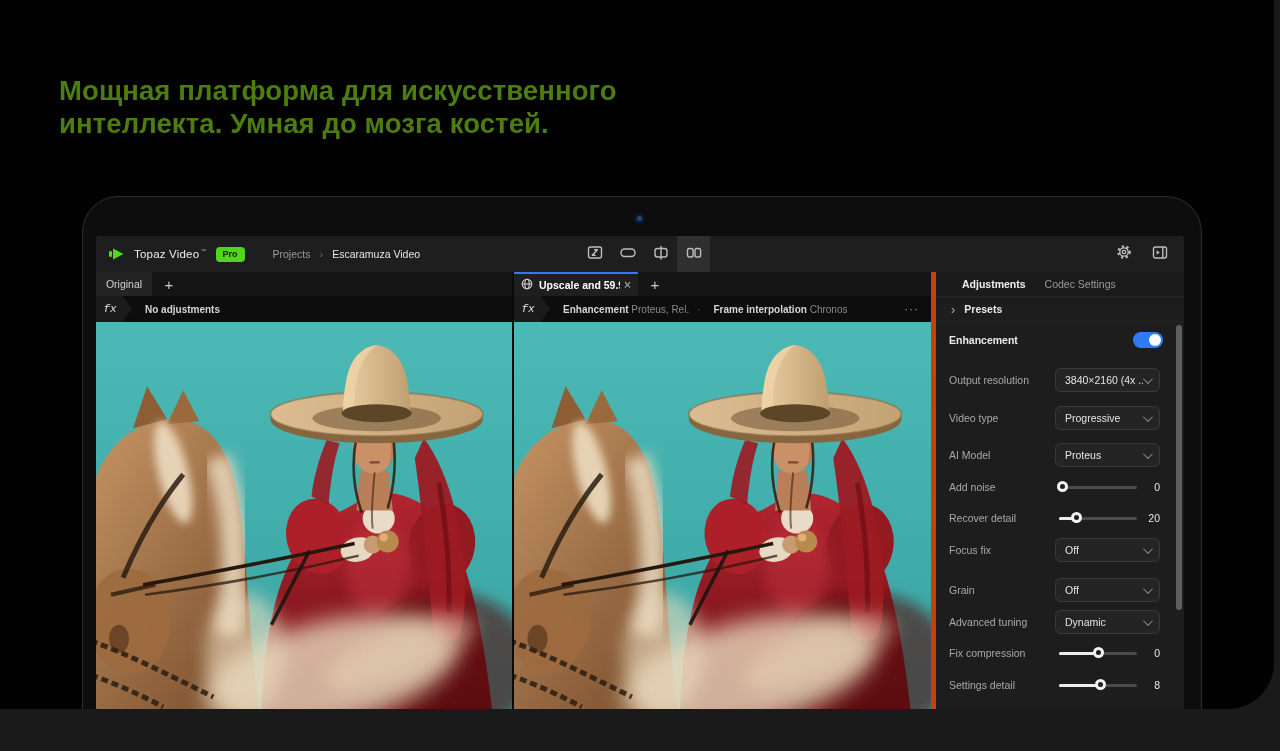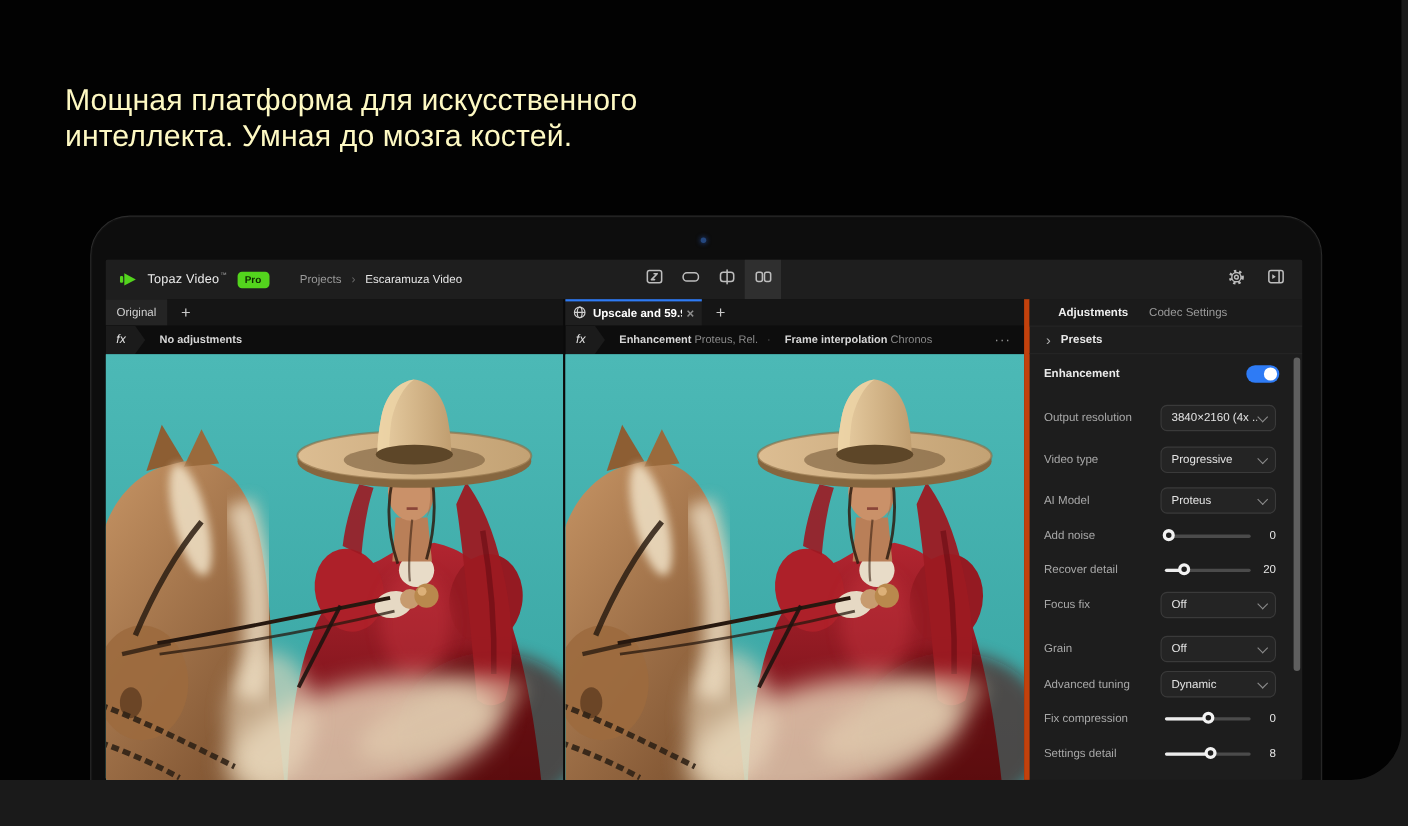--- a/index.html
+++ b/index.html
@@ -3,22 +3,22 @@
 <meta charset="utf-8">
 <style>
   * { margin:0; padding:0; box-sizing:border-box; }
   html,body { background:#1a1a1a; }
   body { font-family:"Liberation Sans", sans-serif; }
   .page { position:relative; width:1280px; height:751px; background:#1a1a1a; overflow:hidden; }
 
   
   .hero-card { position:absolute; left:0; top:0; width:1274px; height:709px; background:#020202;
                border-bottom-right-radius:46px; overflow:hidden; }
-  .headline { position:absolute; left:59px; top:74px; width:640px; color:#fef9c3;
-              font-size:27.5px; line-height:33px; font-weight:400; letter-spacing:.1px; }
+  .headline { position:absolute; left:59px; top:74px; width:640px; color:#4d7c0f;
+              font-size:27.5px; line-height:33px; font-weight:700; letter-spacing:.1px; }
 
   
   .device { position:absolute; left:82px; top:196px; width:1120px; height:580px;
             background:#0d0d0d; border:1px solid #2b2b2b; border-radius:36px;
             box-shadow:inset 0 0 2px rgba(255,255,255,.08); }
   .camera { position:absolute; left:554px; top:19px; width:5px; height:5px; border-radius:50%;
             background:#24477e; box-shadow:0 0 4px 1px rgba(40,80,160,.5); }
   .screen { position:absolute; left:13px; top:39px; width:1088px; height:473px;
             background:#141414; overflow:hidden; border-radius:2px; }
 
@@ -55,21 +55,21 @@
                  border-top:2px solid #2e7bf5; justify-content:flex-start; padding:0 7px; }
   .tab-upscale .tab-label { margin-left:6px; flex:1; white-space:nowrap; overflow:hidden; }
   .tab-close { color:#8f8f8f; font-size:12px; margin-left:4px; cursor:pointer; }
   .tab-plus { width:34px; height:24px; display:flex; align-items:center; justify-content:center;
               color:#c9c9c9; font-size:15px; font-weight:300; cursor:pointer; }
 
   .fxrow { position:absolute; left:0; top:24px; right:0; height:26px; background:#0d0d0d;
            display:flex; align-items:center; }
   .fxtag { width:36px; height:26px; background:#1b1b1b; display:flex; align-items:center; justify-content:center;
            clip-path:polygon(0 0,74% 0,100% 50%,74% 100%,0 100%); flex:0 0 auto; }
-  .fxglyph { font-family:Liberation Sans, sans-serif; font-style:italic; font-size:11px; color:#e0e0e0;
+  .fxglyph { font-family:Liberation Mono, monospace; font-style:italic; font-size:11px; color:#e0e0e0;
              padding-right:8px; }
   .fxlabel { margin-left:13px; font-size:10px; font-weight:700; color:#d6d6d6; }
   .fxseg { margin-left:13px; font-size:10px; white-space:nowrap; }
   .fxseg .seg-name { color:#d6d6d6; font-weight:700; }
   .fxseg .seg-val { color:#8b8b8b; font-weight:400; }
   .fxdot { color:#6b6b6b; margin-left:8px; font-size:10px; }
   .fxmenu { margin-left:auto; margin-right:12px; color:#9a9a9a; font-size:12px; letter-spacing:1px; cursor:pointer; }
 
   .viewport { position:absolute; left:0; top:50px; right:0; height:387px; overflow:hidden; background:#45b1ae; }
   .viewport svg { display:block; width:100%; height:100%; }

